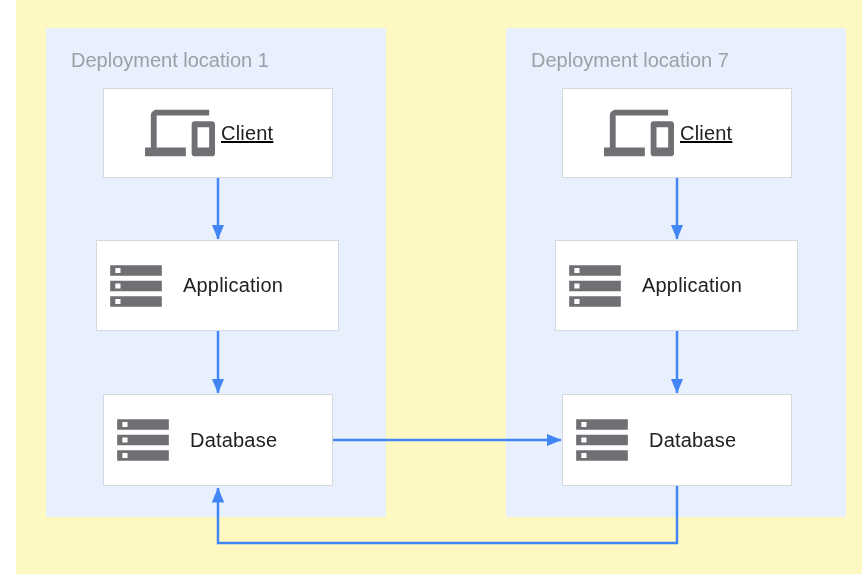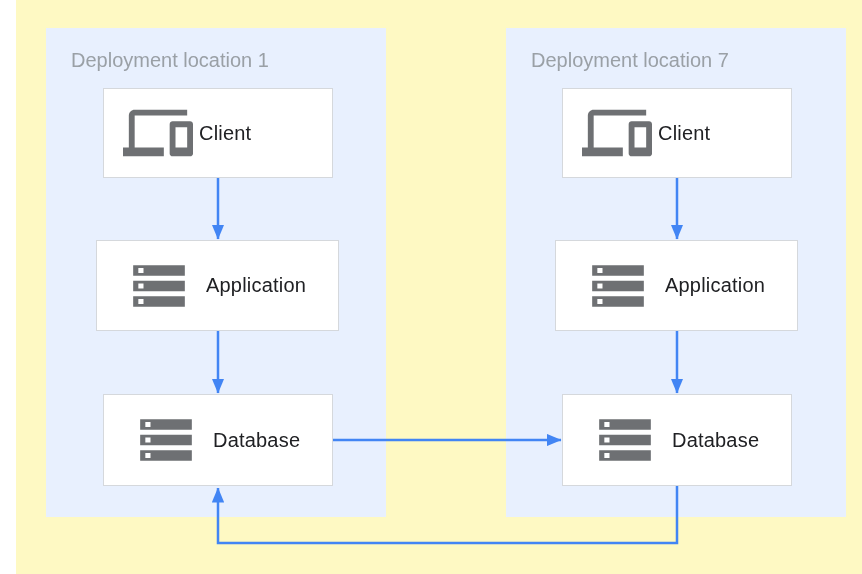--- a/index.html
+++ b/index.html
@@ -41,22 +41,22 @@
     pointer-events: none;
   }
   .node {
     position: absolute;
     box-sizing: border-box;
     background: #ffffff;
     border: 1px solid #D5D8DC;
     display: flex;
     align-items: center;
   }
-  .node--client { padding-left: 19px; }
-  .node--server { padding-left: 31px; }
+  .node--client { padding-left: 41px; text-decoration: underline; }
+  .node--server { padding-left: 8px; }
   .node .icon { flex: none; display: block; }
   .node--client .icon { margin-right: 6px; }
   .node--server .icon { margin-right: 16px; }
   .node-label {
     font-size: 20px;
     color: #202124;
     letter-spacing: 0.2px;
     white-space: nowrap;
   }
 </style>

